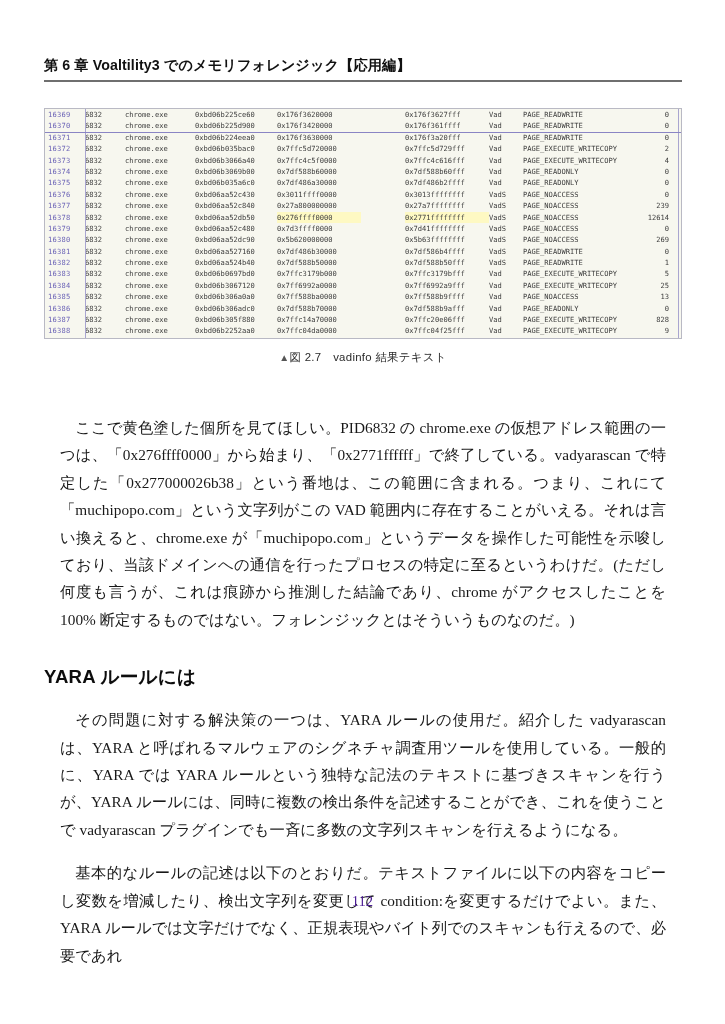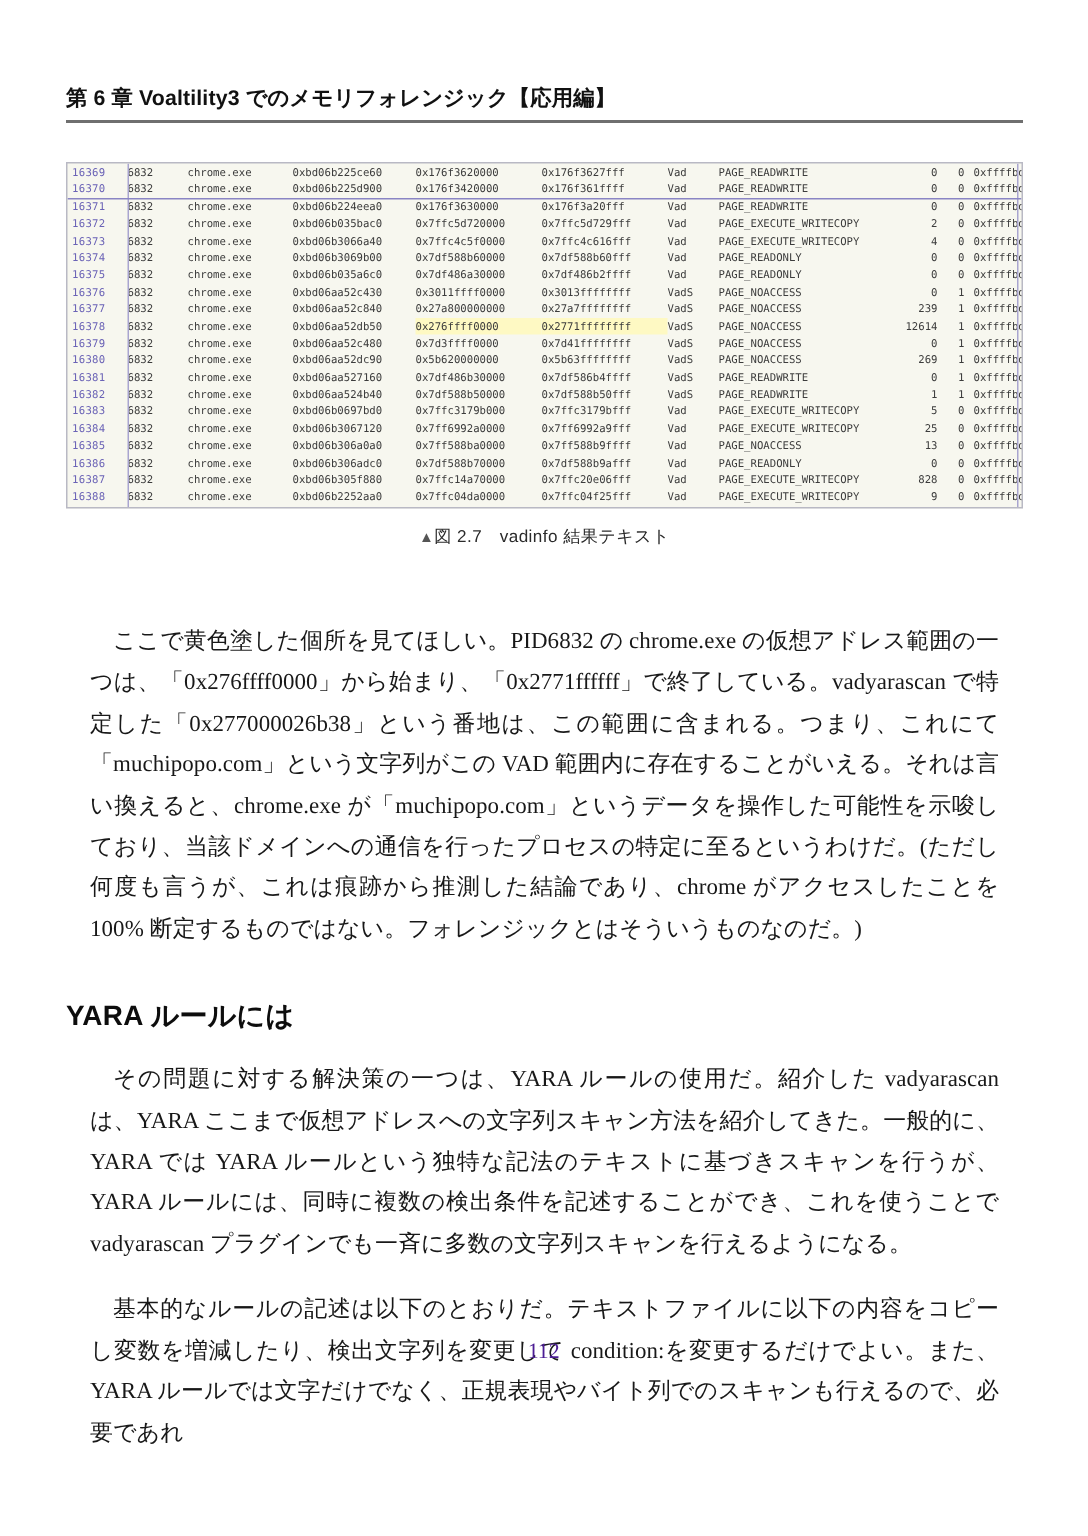--- a/index.html
+++ b/index.html
@@ -109,21 +109,21 @@
     text-align: left;
     padding-left: 3px;
     box-sizing: border-box;
     color: #6b63b6;
     letter-spacing: 0.2px;
   }
   .c-pid    { flex: 0 0 40px; }
   .c-name   { flex: 0 0 70px; }
   .c-vad    { flex: 0 0 82px; }
   .c-start  { flex: 0 0 84px; }
-  .c-end    { flex: 0 0 84px; }
+  .c-end    { flex: 0 0 84px; margin-left: 44px; }
   .c-tag    { flex: 0 0 34px; }
   .c-prot   { flex: 0 0 120px; }
   .c-cc     { flex: 0 0 26px; text-align: right; }
   .c-pp     { flex: 0 0 18px; text-align: right; }
   .c-ptr    { flex: 0 0 96px; padding-left: 6px; }
 
   .figcaption {
     margin-top: 11px;
     text-align: center;
     font-family: "Liberation Sans", "DejaVu Sans", sans-serif;
@@ -212,19 +212,19 @@
         </div>
     </div>
     <div class="figcaption">
       <span class="tri">▲</span><span>図 2.7 vadinfo 結果テキスト</span>
     </div>
   </div>
 
   <div class="body-col">
     <p class="para">ここで黄色塗した個所を見てほしい。PID6832 の chrome.exe の仮想アドレス範囲の一つは、「0x276ffff0000」から始まり、「0x2771ffffff」で終了している。vadyarascan で特定した「0x277000026b38」という番地は、この範囲に含まれる。つまり、これにて「muchipopo.com」という文字列がこの VAD 範囲内に存在することがいえる。それは言い換えると、chrome.exe が「muchipopo.com」というデータを操作した可能性を示唆しており、当該ドメインへの通信を行ったプロセスの特定に至るというわけだ。(ただし何度も言うが、これは痕跡から推測した結論であり、chrome がアクセスしたことを 100% 断定するものではない。フォレンジックとはそういうものなのだ。)</p>
     <h2 class="section">YARA ルールには</h2>
-    <p class="para">その問題に対する解決策の一つは、YARA ルールの使用だ。紹介した vadyarascan は、YARA ここまで仮想アドレスへの文字列スキャン方法を紹介してきた。一般的に、YARA では YARA ルールという独特な記法のテキストに基づきスキャンを行うが、YARA ルールには、同時に複数の検出条件を記述することができ、これを使うことで vadyarascan プラグインでも一斉に多数の文字列スキャンを行えるようになる。</p>
+    <p class="para">その問題に対する解決策の一つは、YARA ルールの使用だ。紹介した vadyarascan は、YARA と呼ばれるマルウェアのシグネチャ調査用ツールを使用している。一般的に、YARA では YARA ルールという独特な記法のテキストに基づきスキャンを行うが、YARA ルールには、同時に複数の検出条件を記述することができ、これを使うことで vadyarascan プラグインでも一斉に多数の文字列スキャンを行えるようになる。</p>
     <p class="para">基本的なルールの記述は以下のとおりだ。テキストファイルに以下の内容をコピーし変数を増減したり、検出文字列を変更して condition:を変更するだけでよい。また、YARA ルールでは文字だけでなく、正規表現やバイト列でのスキャンも行えるので、必要であれ</p>
   </div>
 
   <div class="folio">112</div>
 
 </div>
 
 </body></html>

